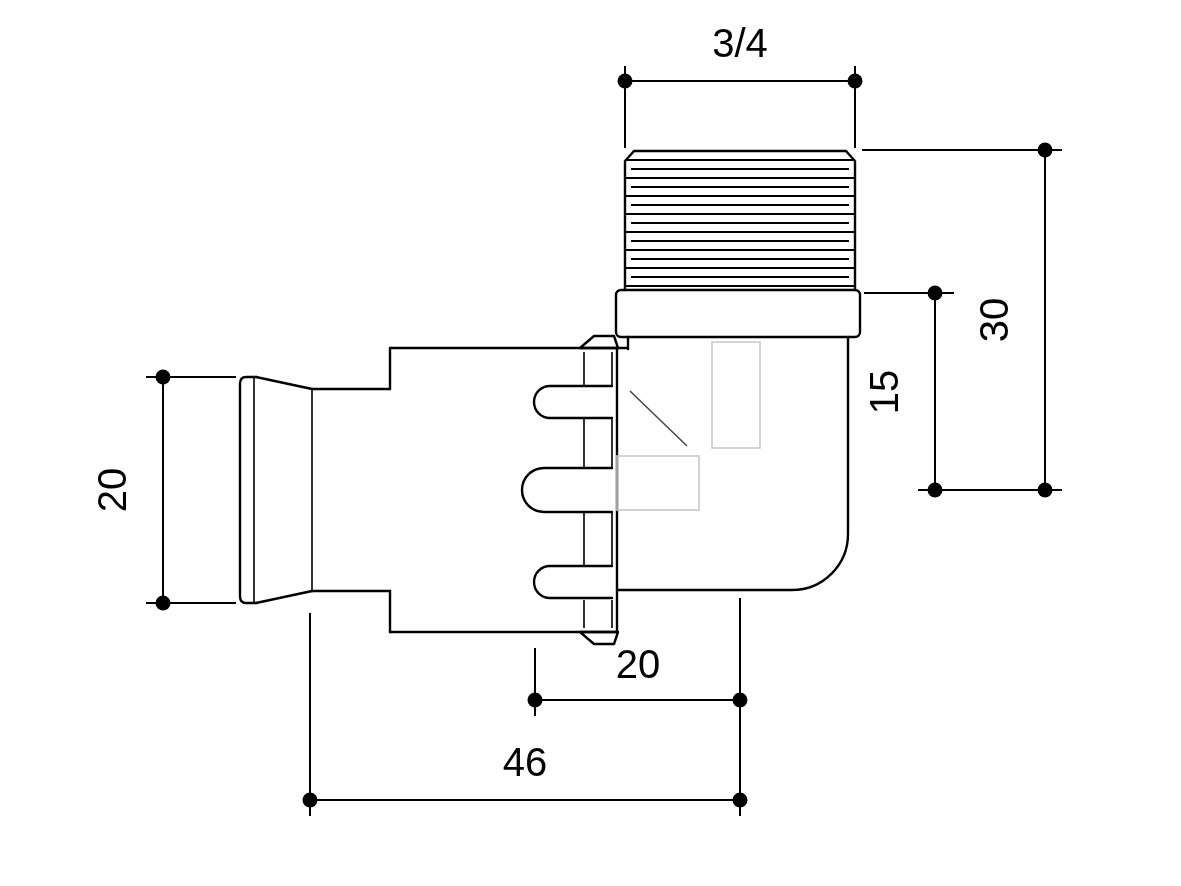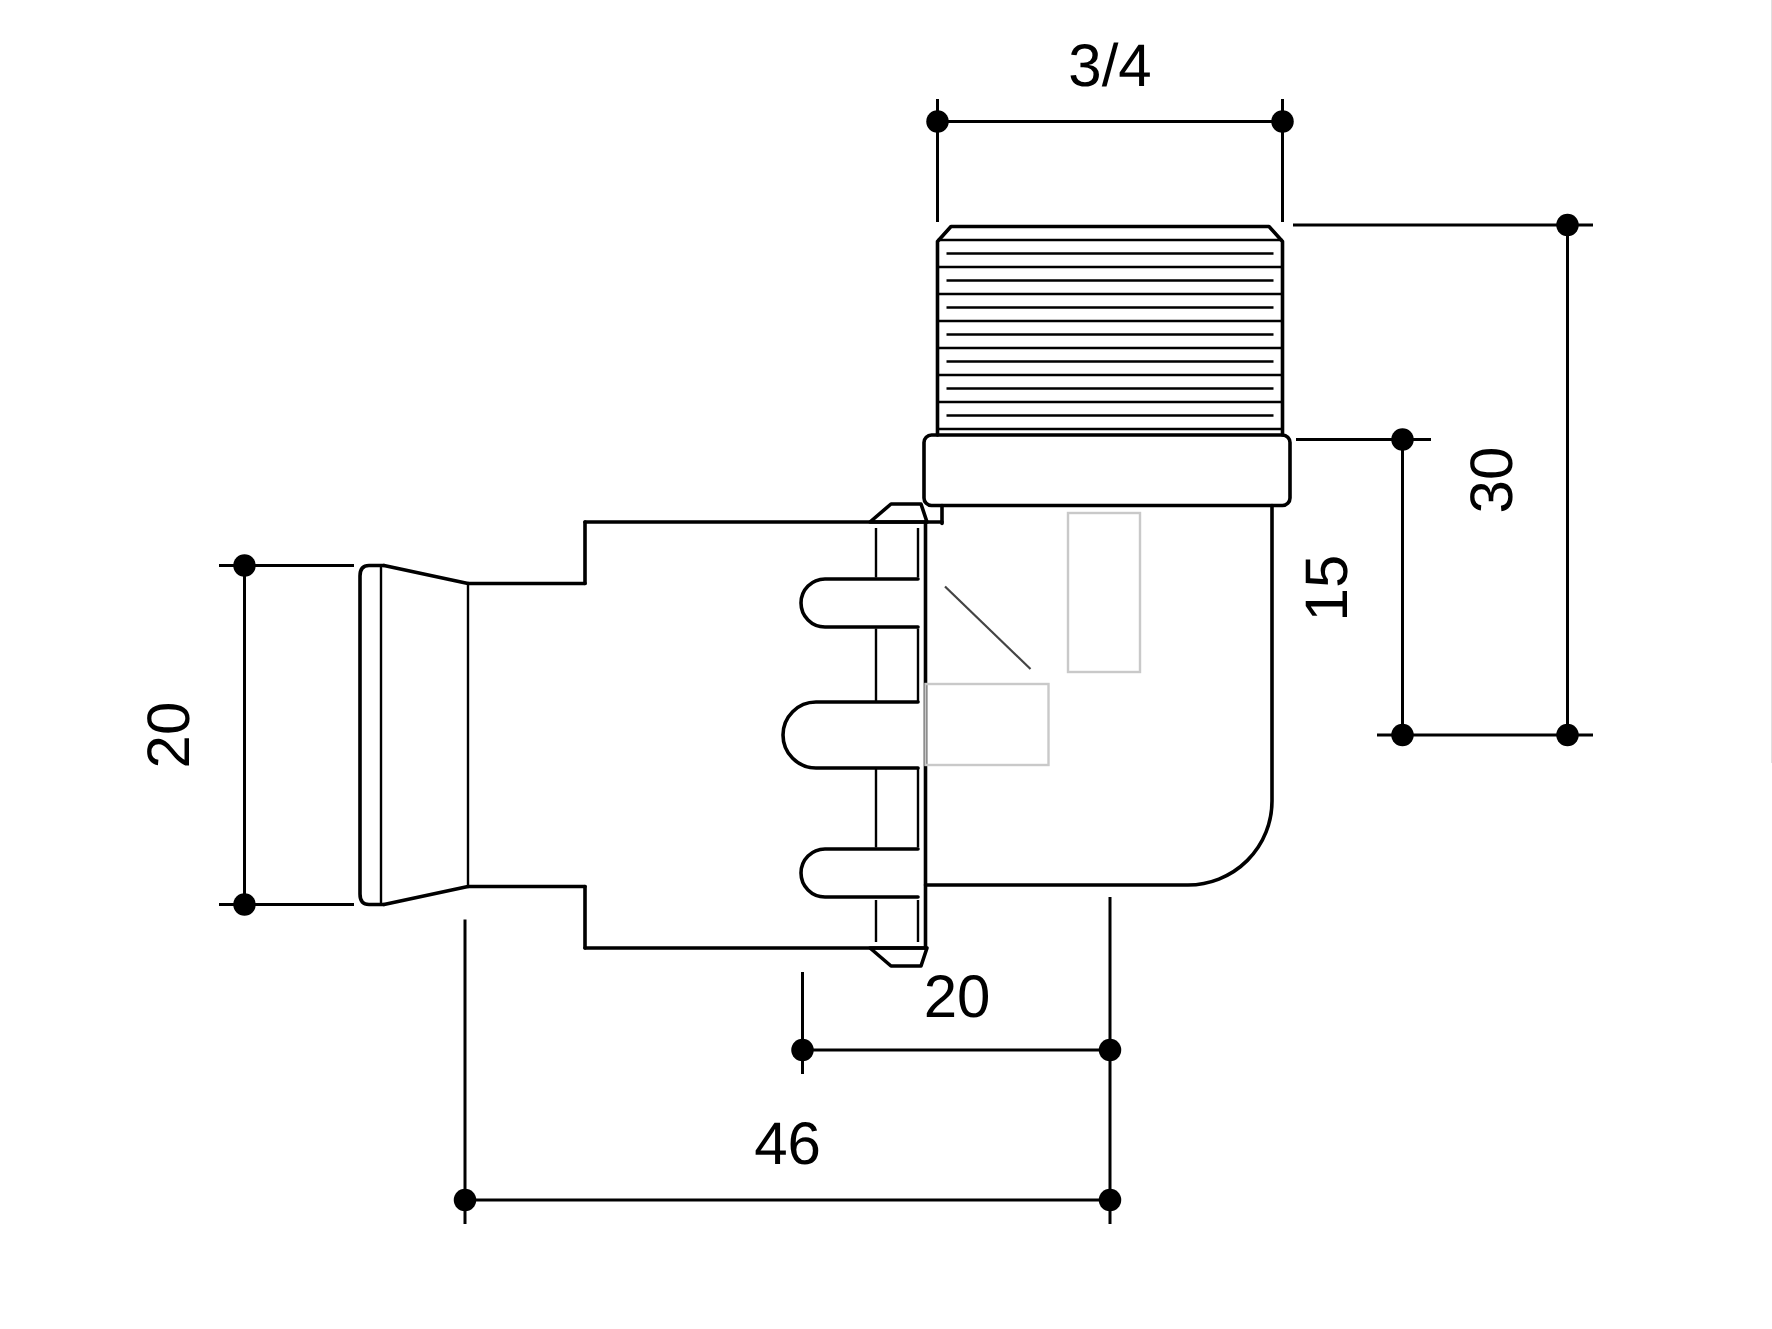--- a/index.html
+++ b/index.html
@@ -8,21 +8,21 @@
     background: #ffffff;
     width: 1181px;
     height: 886px;
     overflow: hidden;
     font-family: "Liberation Sans", sans-serif;
   }
   .stage {
     position: relative;
     width: 1181px;
     height: 886px;
-    background: #737373;
+    background: #e5e5e5;
   }
   svg { display: block; }
   svg text {
     font-family: "Liberation Sans", "DejaVu Sans", sans-serif;
     font-size: 40px;
     fill: #000000;
   }
   .obj  { stroke: #000000; stroke-width: 2.4; fill: none; stroke-linejoin: round; stroke-linecap: round; }
   .obj-thin { stroke: #000000; stroke-width: 1.6; fill: none; }
   .thread { stroke: #000000; stroke-width: 1.8; fill: none; }

